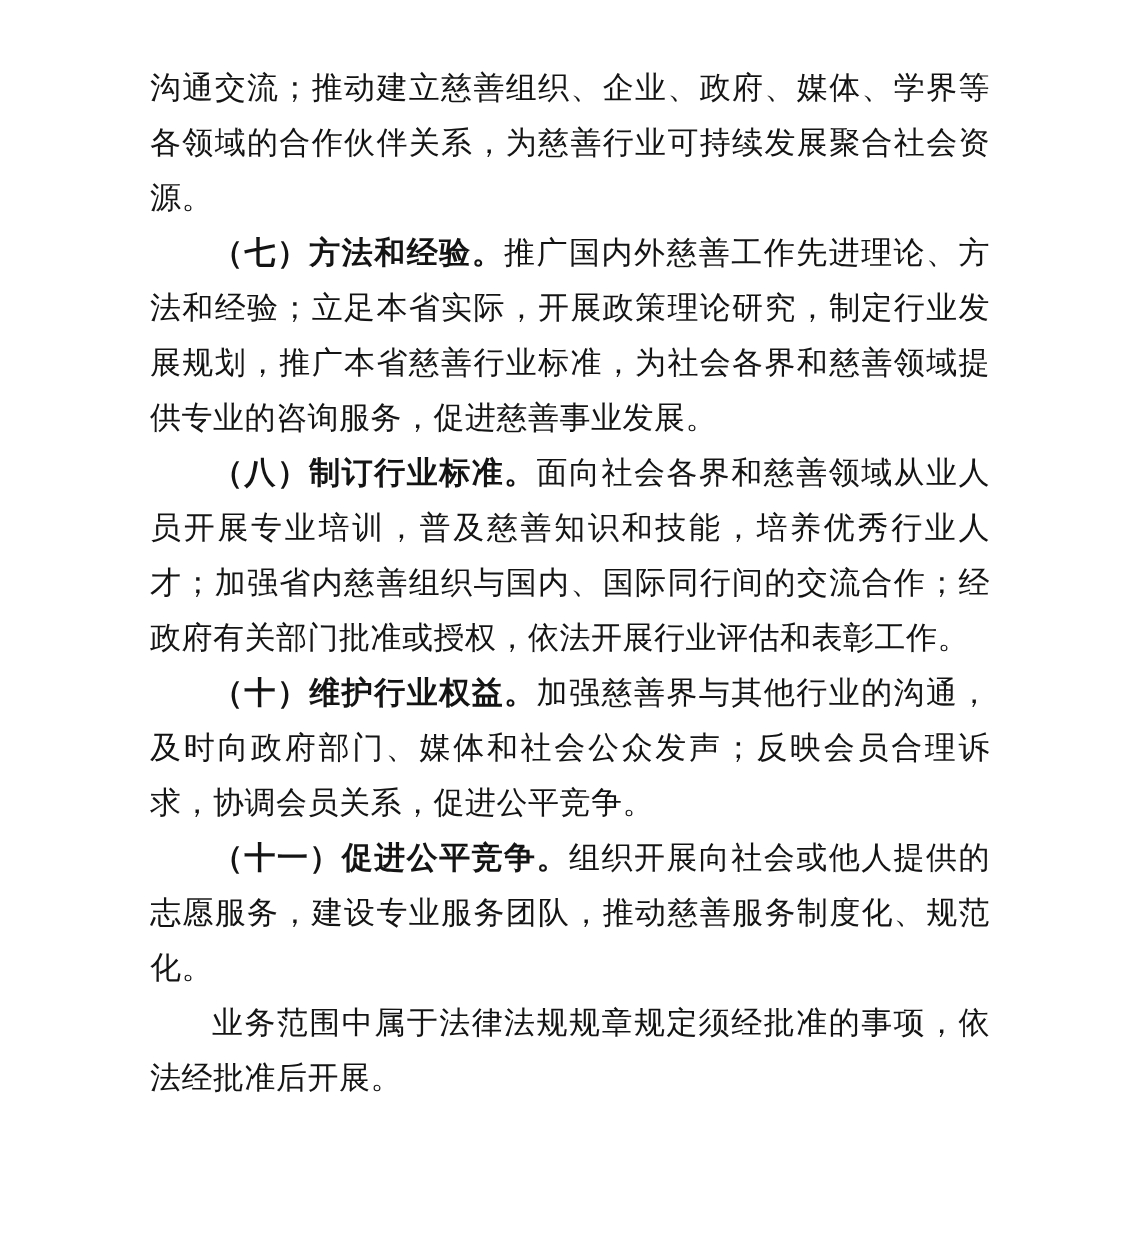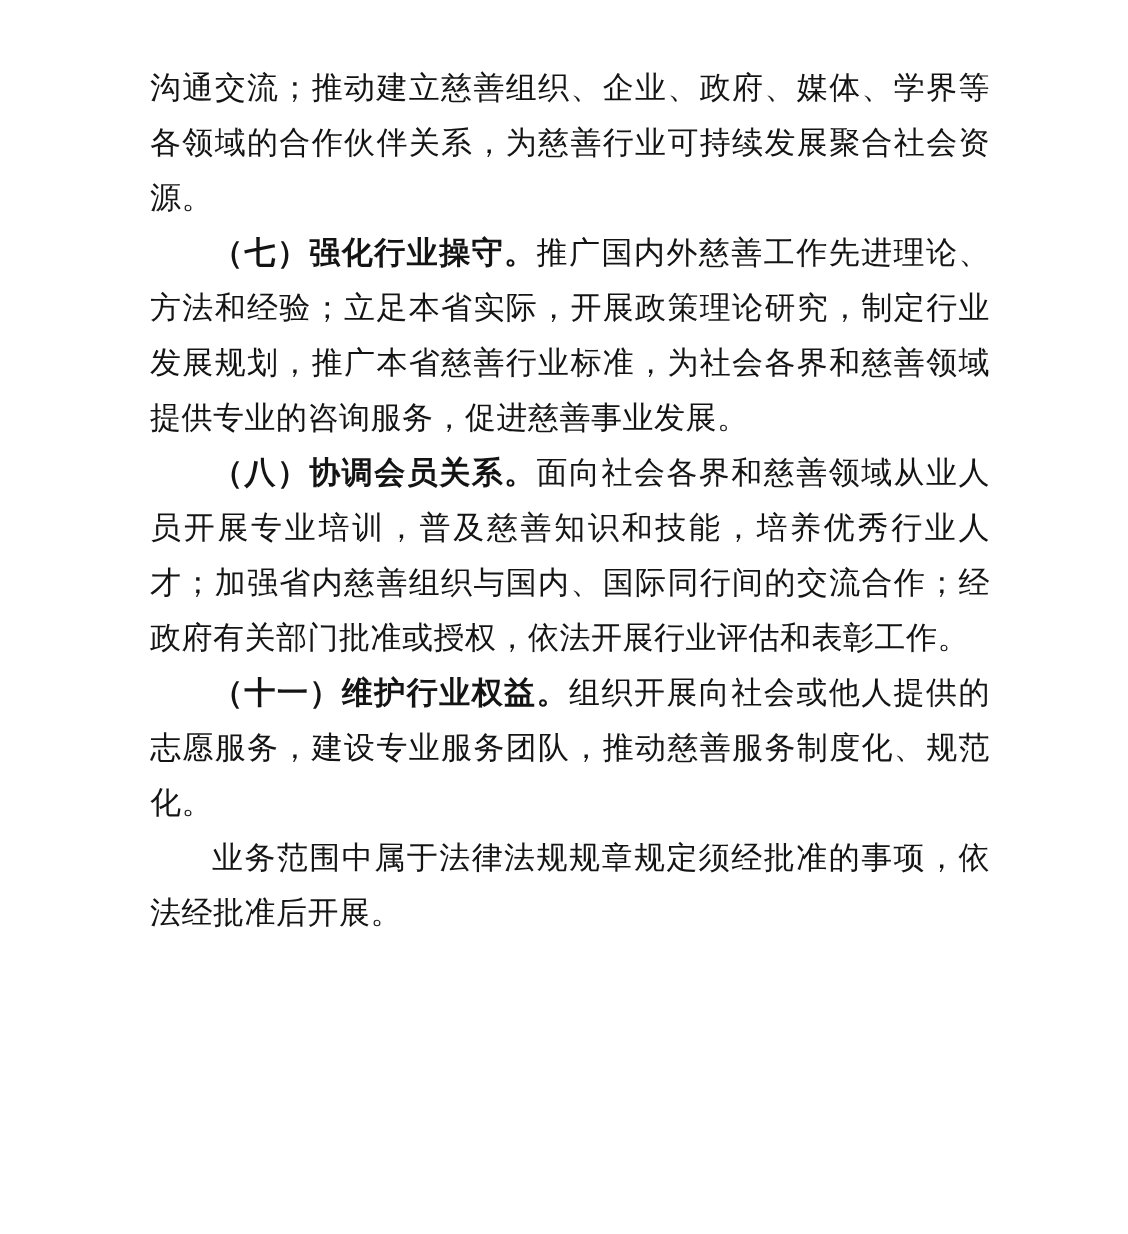--- a/index.html
+++ b/index.html
@@ -45,31 +45,34 @@
 </head>
 <body>
 
 <div class="page">
 
   <p class="doc-paragraph continuation">
     <span class="para-head"></span><span class="para-body">沟通交流；推动建立慈善组织、企业、政府、媒体、学界等各领域的合作伙伴关系，为慈善行业可持续发展聚合社会资源。</span>
   </p>
 
   <p class="doc-paragraph">
-    <span class="para-head">（七）强化行业操守。</span><span class="para-body">推广国内外慈善工作先进理论、方法和经验；立足本省实际，开展政策理论研究，制定行业发展规划，推广本省慈善行业标准，为社会各界和慈善领域提供专业的咨询服务，促进慈善事业发展。</span>
+    <span class="para-head">（七）方法和经验。</span><span class="para-body">推广国内外慈善工作先进理论、方法和经验；立足本省实际，开展政策理论研究，制定行业发展规划，推广本省慈善行业标准，为社会各界和慈善领域提供专业的咨询服务，促进慈善事业发展。</span>
   </p>
 
   <p class="doc-paragraph">
-    <span class="para-head">（八）协调会员关系。</span><span class="para-body">面向社会各界和慈善领域从业人员开展专业培训，普及慈善知识和技能，培养优秀行业人才；加强省内慈善组织与国内、国际同行间的交流合作；经政府有关部门批准或授权，依法开展行业评估和表彰工作。</span>
+    <span class="para-head">（八）制订行业标准。</span><span class="para-body">面向社会各界和慈善领域从业人员开展专业培训，普及慈善知识和技能，培养优秀行业人才；加强省内慈善组织与国内、国际同行间的交流合作；经政府有关部门批准或授权，依法开展行业评估和表彰工作。</span>
   </p>
 
 
+  <p class="doc-paragraph">
+    <span class="para-head">（十）维护行业权益。</span><span class="para-body">加强慈善界与其他行业的沟通，及时向政府部门、媒体和社会公众发声；反映会员合理诉求，协调会员关系，促进公平竞争。</span>
+  </p>
 
   <p class="doc-paragraph">
-    <span class="para-head">（十一）维护行业权益。</span><span class="para-body">组织开展向社会或他人提供的志愿服务，建设专业服务团队，推动慈善服务制度化、规范化。</span>
+    <span class="para-head">（十一）促进公平竞争。</span><span class="para-body">组织开展向社会或他人提供的志愿服务，建设专业服务团队，推动慈善服务制度化、规范化。</span>
   </p>
 
 
   <p class="doc-paragraph">
     <span class="para-head"></span><span class="para-body">业务范围中属于法律法规规章规定须经批准的事项，依法经批准后开展。</span>
   </p>
 
 </div>
 
 </body></html>

